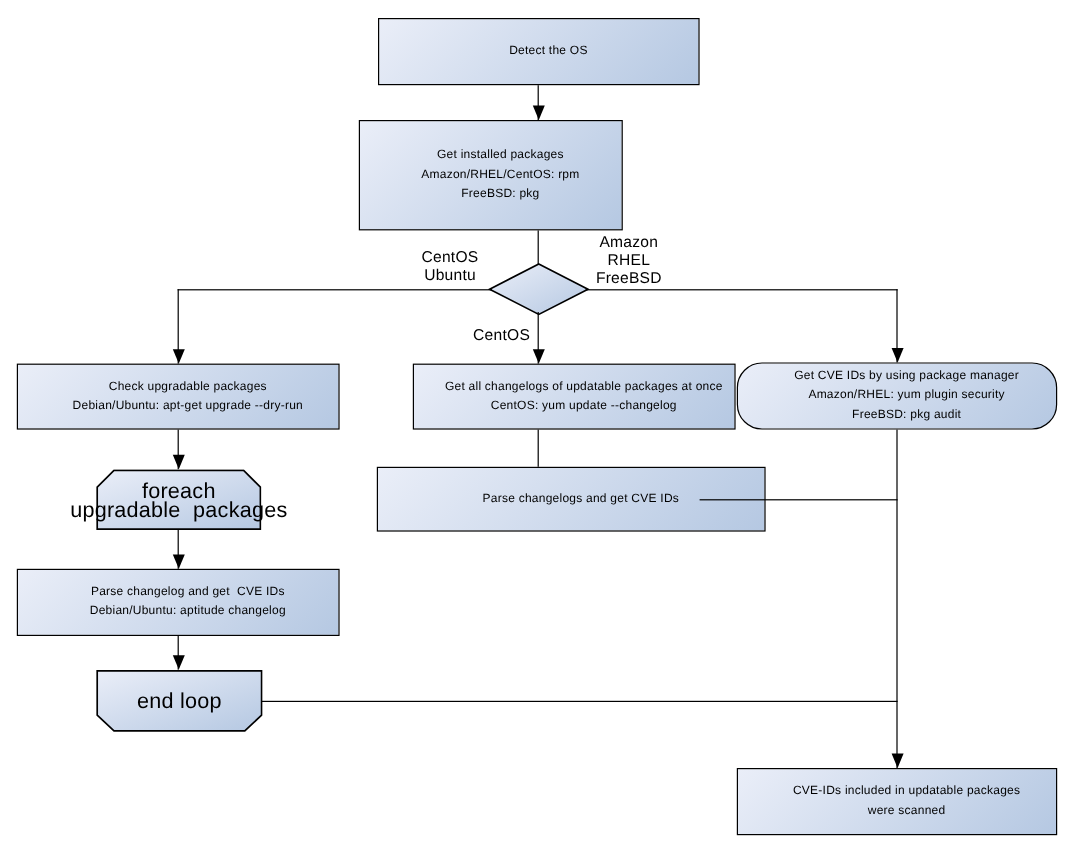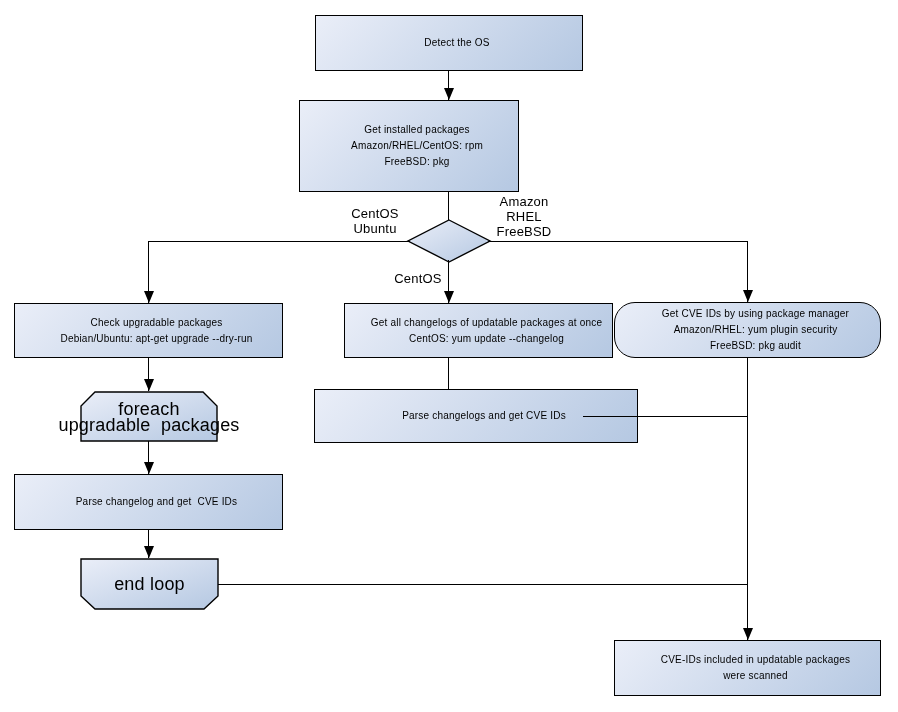--- a/index.html
+++ b/index.html
@@ -58,20 +58,21 @@
     <div class="ln">FreeBSD: pkg</div>
   </div>
 
   <div class="box" style="left:14px; top:303px; width:269px; height:55px;">
     <div class="ln">Check upgradable packages</div>
     <div class="ln">Debian/Ubuntu: apt-get upgrade --dry-run</div>
   </div>
 
   <div class="box" style="left:14px; top:474px; width:269px; height:56px;">
     <div class="ln">Parse changelog and get  CVE IDs</div>
+    <div class="ln">Debian/Ubuntu: aptitude changelog</div>
   </div>
 
   <div class="box" style="left:314px; top:303px; width:269px; height:55px;margin-left:30px;">
     <div class="ln">Get all changelogs of updatable packages at once</div>
     <div class="ln">CentOS: yum update --changelog</div>
   </div>
 
   <div class="box" style="left:314px; top:389px; width:324px; height:54px;">
     <div class="ln">Parse changelogs and get CVE IDs</div>
   </div>

